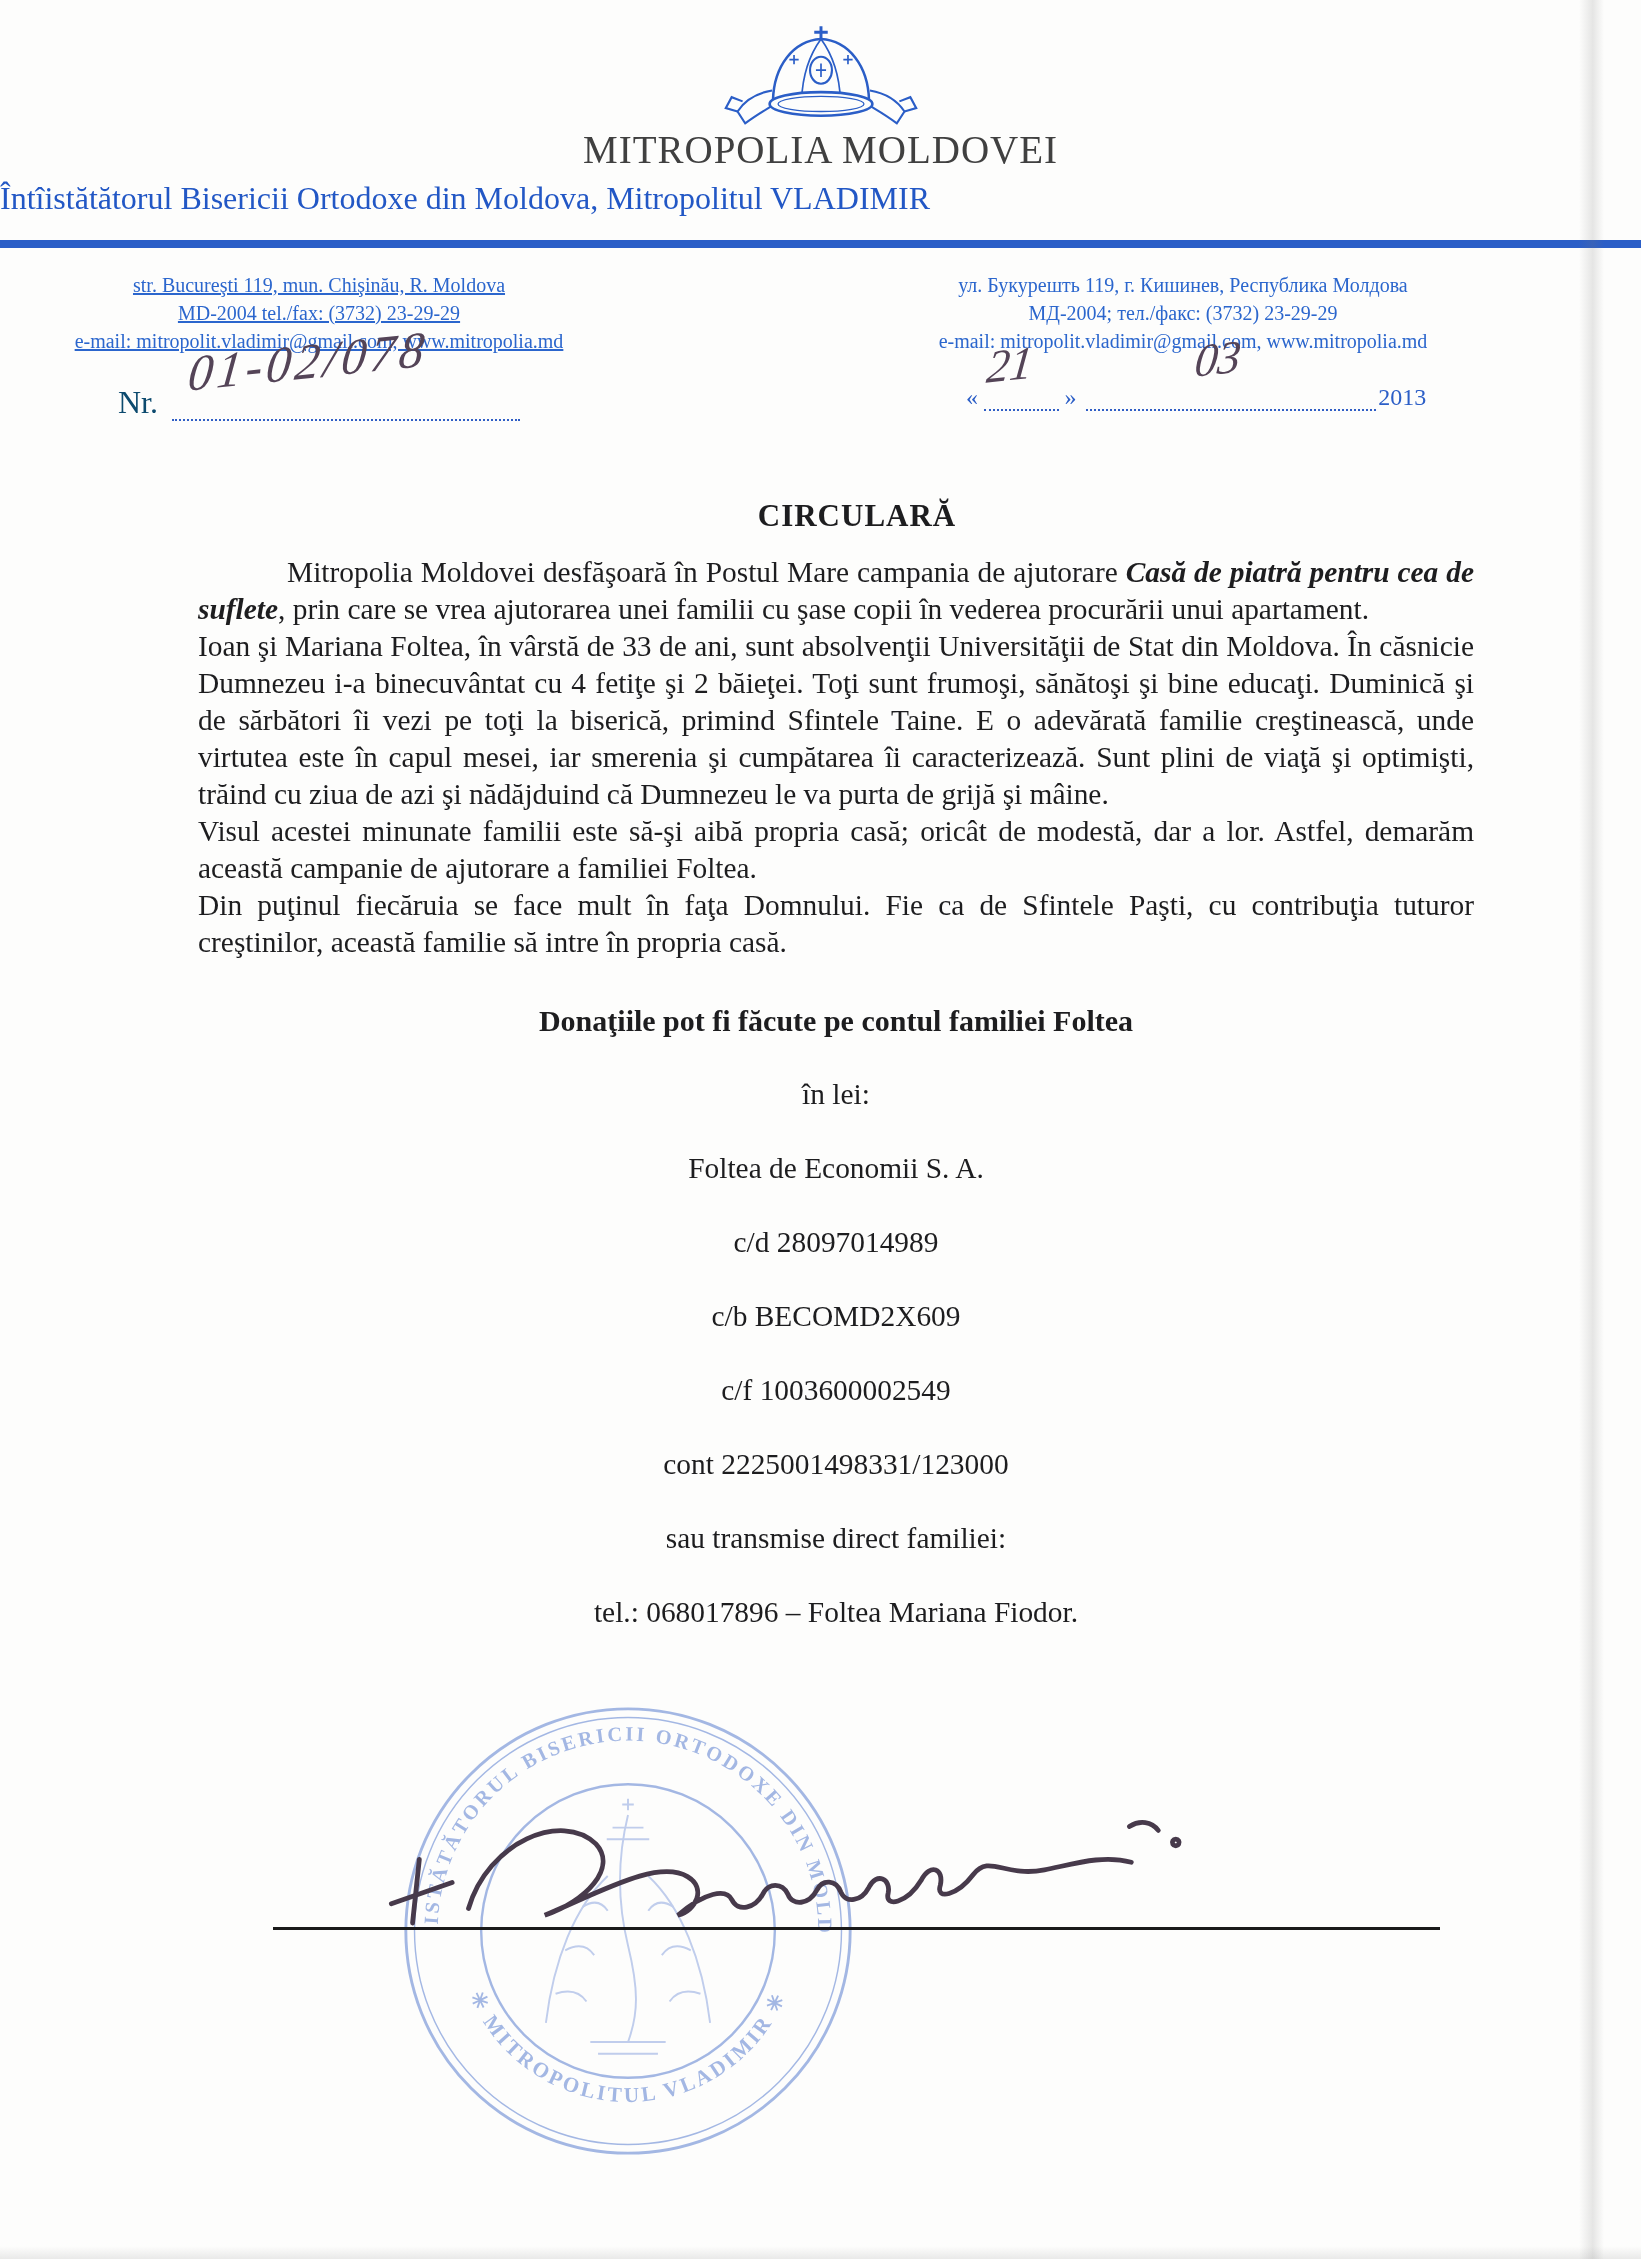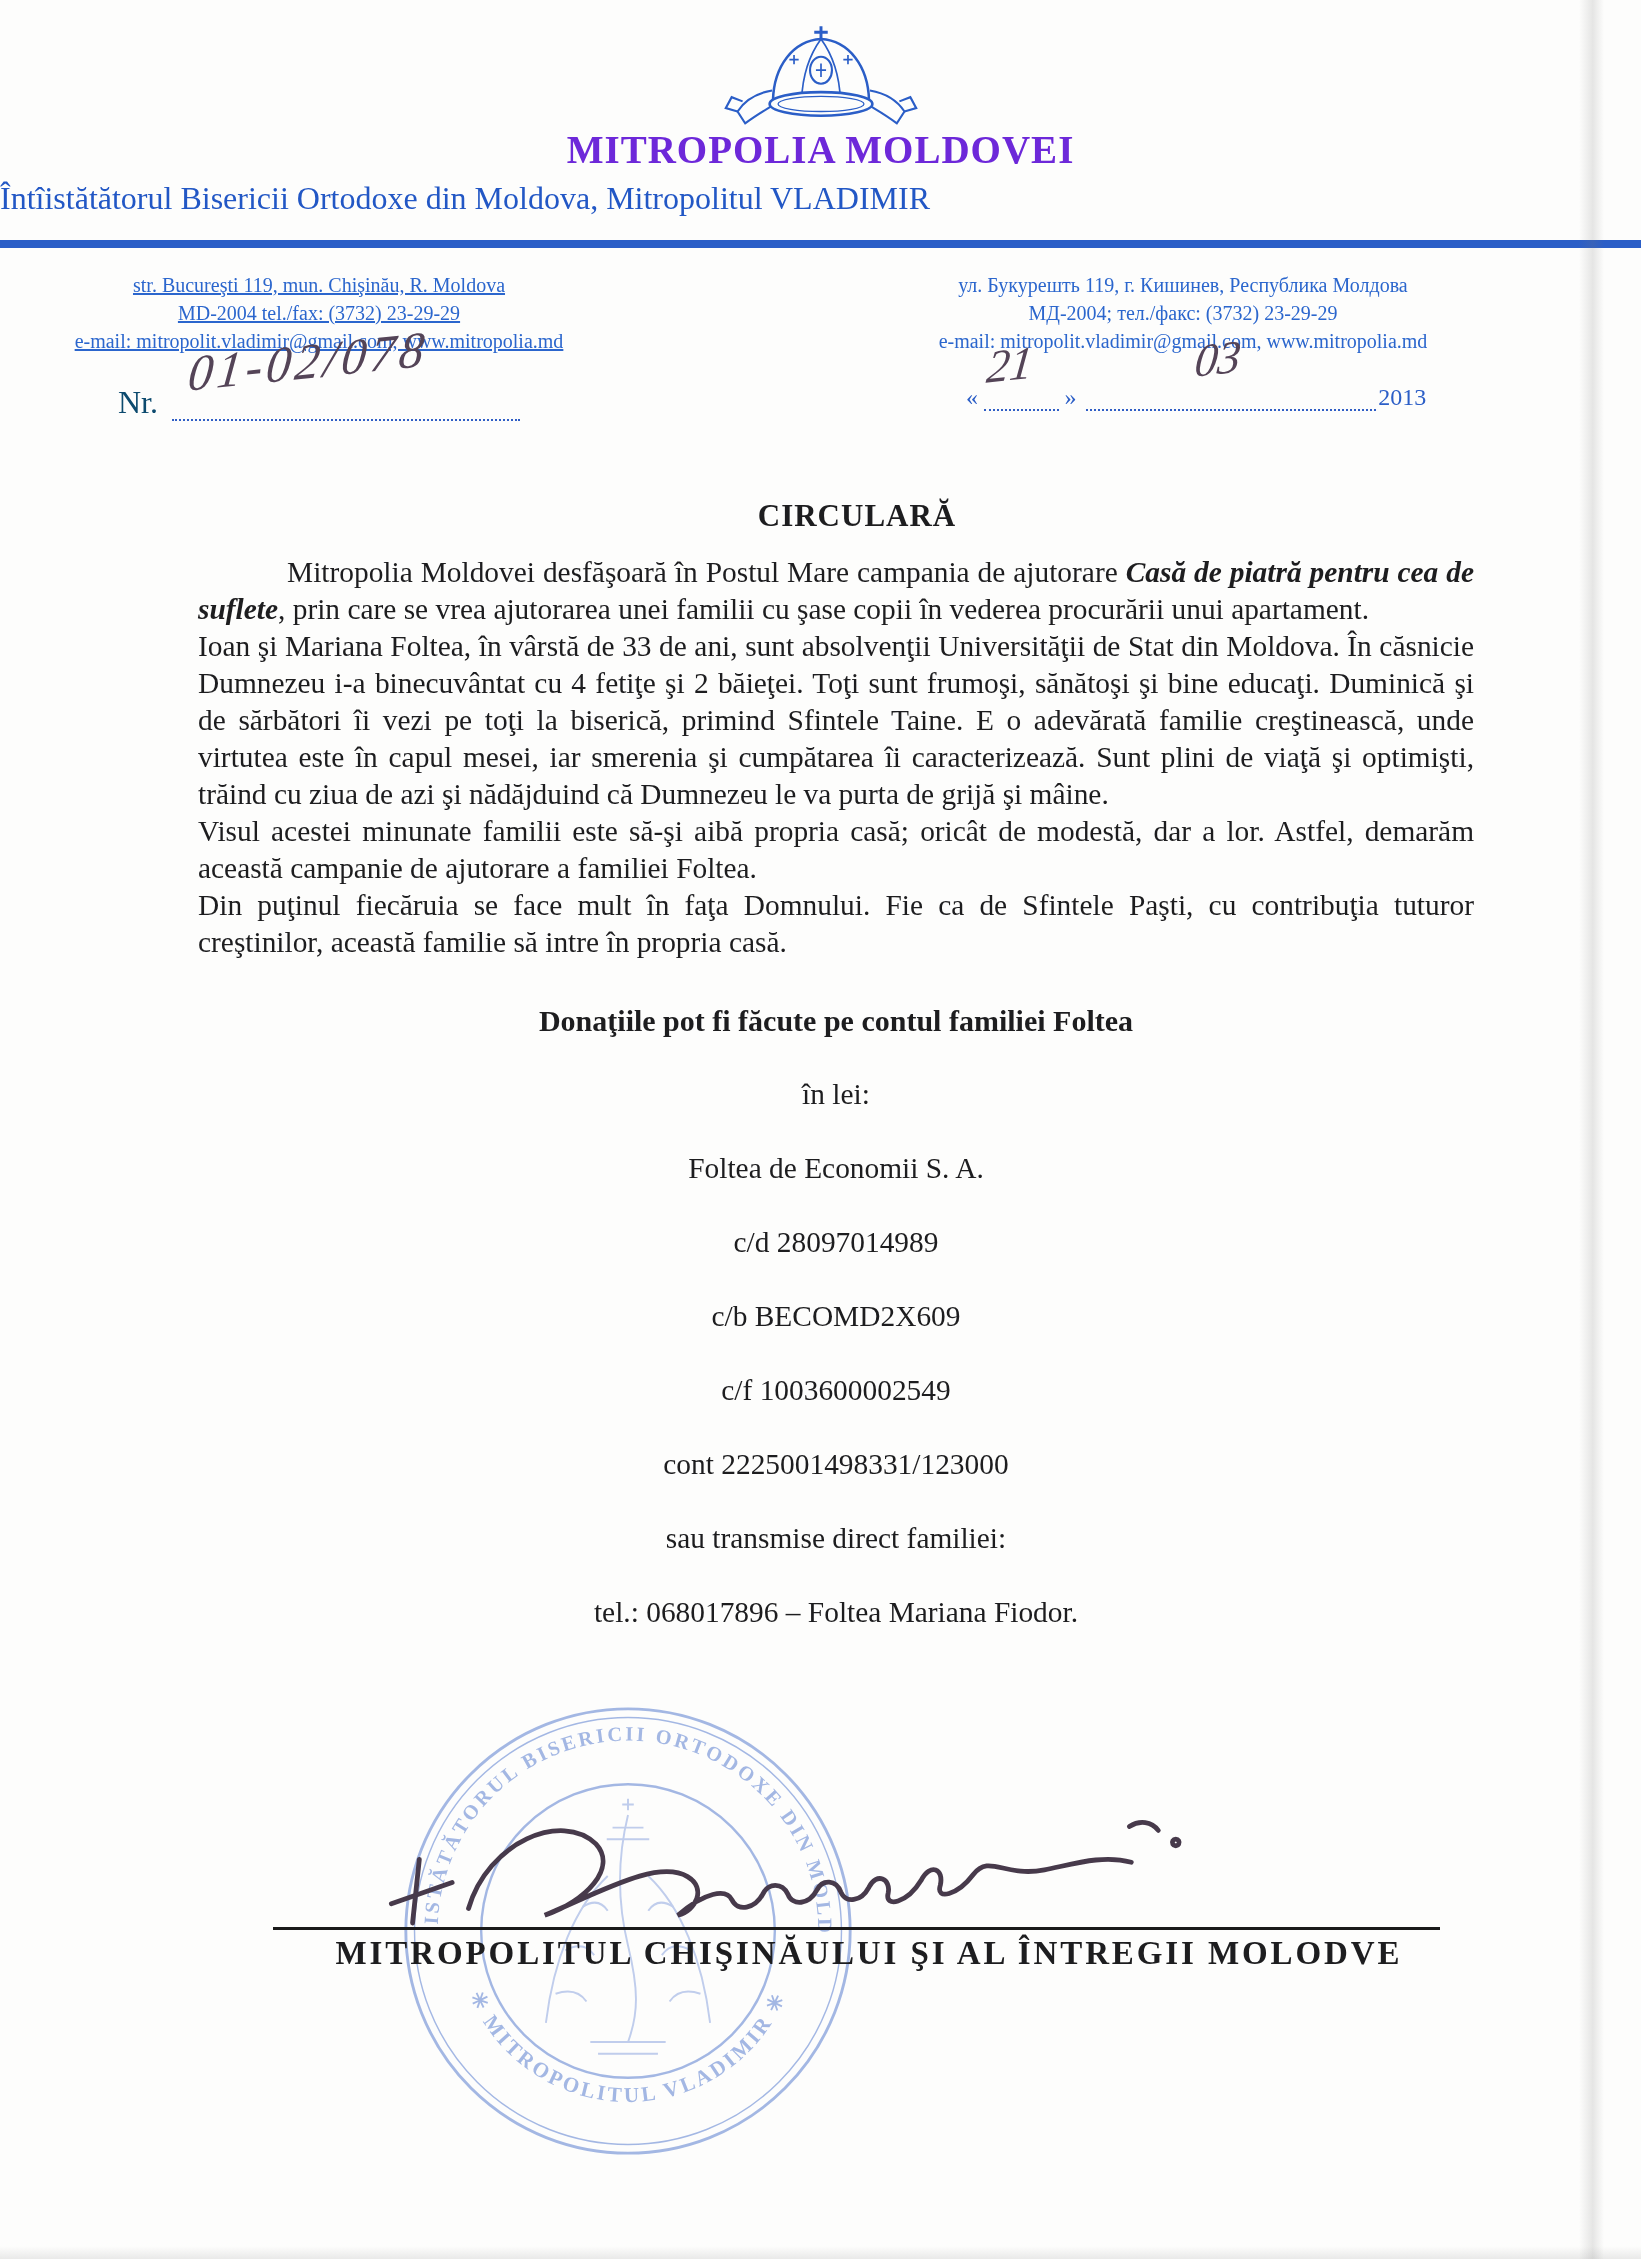--- a/index.html
+++ b/index.html
@@ -18,21 +18,21 @@
     background:linear-gradient(90deg,rgba(0,0,0,0) 0%,rgba(120,120,120,.18) 55%,rgba(0,0,0,0) 100%);
   }
   .scan-shadow-bottom{
     position:absolute;left:0;bottom:0;width:100%;height:13.5px;
     background:linear-gradient(0deg,rgba(120,120,120,.15),rgba(0,0,0,0));
   }
   
   .emblem{position:absolute;top:23px;left:50%;transform:translateX(-50%);}
   .title{
     position:absolute;top:127px;left:0;width:100%;text-align:center;
-    font-size:39px;font-weight:bold;color:#6d28d9;letter-spacing:1px;
+    font-size:39px;font-weight:normal;color:#404040;letter-spacing:1px;
   }
   .subtitle{
     position:absolute;top:180px;left:0;width:100%;
     font-size:32px;color:#2257c5;
   }
   .rule{position:absolute;top:240px;left:0;width:100%;height:7.7px;background:#2b5ec7;}
   
   .addr{position:absolute;top:271px;font-size:20px;line-height:28px;color:#2b66cd;text-align:center;}
   .addr-left{left:34px;width:570px;text-decoration:underline;}
   .addr-right{left:869px;width:628px;}
@@ -193,18 +193,17 @@
     <g fill="none" stroke="#473a4b" stroke-width="5" stroke-linecap="round">
       <path d="M25,122 L88,100"></path>
       <path d="M54,76 L47,142"></path>
       <path d="M105,127 C125,58 202,26 237,60 C260,85 226,120 184,134 C245,108 302,76 332,94 C352,106 341,129 322,134 C350,110 372,106 378,118 C384,131 402,127 410,112 C416,100 430,100 436,112 C441,125 458,123 466,108 C472,96 486,97 491,110 C496,122 512,120 520,105 C528,89 543,96 540,111 C536,127 560,121 574,98 C584,79 598,86 594,103 C589,119 612,113 628,92 C645,70 660,95 702,87 C732,81 762,71 792,79"></path>
       <path d="M790,42 C801,35 813,37 820,46"></path>
       <path d="M838,62 a3.5,3.5 0 1 1 0.2,0"></path>
     </g>
   </svg>
 
   <div class="sig-line"></div>
-  <div class="sig-caption">MITROPOLITUL CHIŞINĂULUI ŞI AL ÎNTREGII MOLODVE</div>
 
   <div class="scan-shadow-right"></div>
   <div class="scan-shadow-bottom"></div>
 </div>
 
 
 </body></html>

